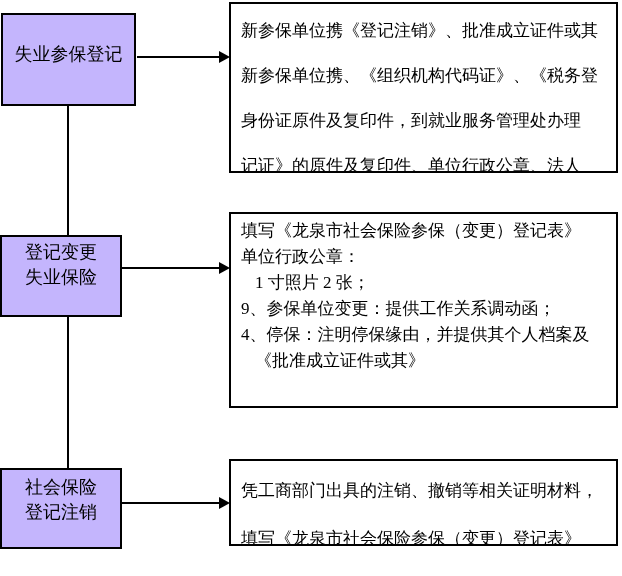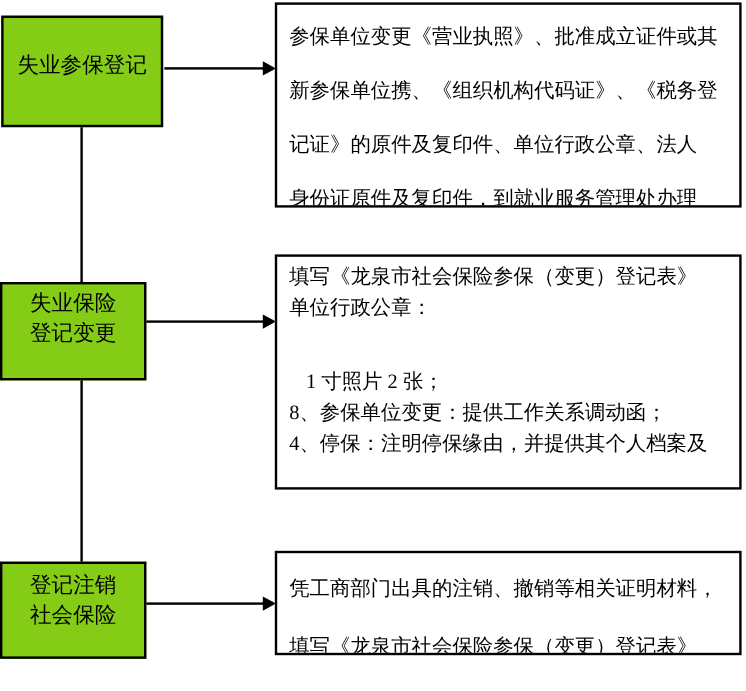--- a/index.html
+++ b/index.html
@@ -8,21 +8,21 @@
     width:622px;height:576px;
     background:#ffffff;
     font-family:"Liberation Serif","DejaVu Serif",serif;
     color:#000000;
     overflow:hidden;
   }
   
   .stepbox{
     position:absolute;
     border:2px solid #000;
-    background:#84cc16;
+    background:#c4b5fd;
     box-sizing:border-box;
     text-align:center;
     font-size:18px;
   }
   .stepbox .lbl-line{display:block;line-height:25px;}
   .box-step1{left:1px;top:13px;width:135px;height:93px;padding-top:26px;}
   .box-step1 .lbl-line{line-height:26px;}
   .box-step2{left:0px;top:235px;width:122px;height:82px;padding-top:3px;}
   .box-step3{left:0px;top:468px;width:122px;height:81px;padding-top:5px;}
 
@@ -57,71 +57,71 @@
     border:2px solid #000;
     background:#fff;
     box-sizing:border-box;
     overflow:hidden;
     font-size:17px;
   }
   .dbox1{top:2px;height:171px;padding:4px 6px 0 10px;}
   .dbox1 .dline{height:45px;line-height:45px;white-space:nowrap;}
   .dbox2{top:212px;height:196px;padding:4px 4px 0 10px;}
   .dbox2 .dline{height:26px;line-height:26px;white-space:nowrap;}
-  .dbox2 .indent{padding-left:14px;margin-top:35px;}
+  .dbox2 .indent{padding-left:14px;}
   .dbox3{top:459px;height:87px;padding:6px 6px 0 10px;}
   .dbox3 .dline{height:48px;line-height:48px;white-space:nowrap;}
 </style>
 </head>
 <body>
 
 <div class="canvas">
 
   <div class="stepbox box-step1">
     <span class="lbl-line">失业参保登记</span>
   </div>
 
   <div class="stepbox box-step2">
+    <span class="lbl-line">登记变更</span>
     <span class="lbl-line">失业保险</span>
-    <span class="lbl-line">登记变更</span>
   </div>
 
   <div class="stepbox box-step3">
+    <span class="lbl-line">社会保险</span>
     <span class="lbl-line">登记注销</span>
-    <span class="lbl-line">社会保险</span>
   </div>
 
   <div class="vline vline1"></div>
   <div class="vline vline2"></div>
 
   <div class="arrow arrow1">
     <div class="shaft"></div>
     <div class="head"></div>
   </div>
   <div class="arrow arrow2">
     <div class="shaft"></div>
     <div class="head"></div>
   </div>
   <div class="arrow arrow3">
     <div class="shaft"></div>
     <div class="head"></div>
   </div>
 
   <div class="detailbox dbox1">
-    <div class="dline">参保单位变更《营业执照》、批准成立证件或其</div>
+    <div class="dline">新参保单位携《登记注销》、批准成立证件或其</div>
     <div class="dline">新参保单位携、《组织机构代码证》、《税务登</div>
+    <div class="dline">身份证原件及复印件，到就业服务管理处办理</div>
     <div class="dline">记证》的原件及复印件、单位行政公章、法人</div>
-    <div class="dline">身份证原件及复印件，到就业服务管理处办理</div>
   </div>
 
   <div class="detailbox dbox2">
     <div class="dline">填写《龙泉市社会保险参保（变更）登记表》</div>
     <div class="dline">单位行政公章：</div>
     <div class="dline indent">1 寸照片 2 张；</div>
-    <div class="dline">8、参保单位变更：提供工作关系调动函；</div>
+    <div class="dline">9、参保单位变更：提供工作关系调动函；</div>
     <div class="dline">4、停保：注明停保缘由，并提供其个人档案及</div>
     <div class="dline indent">《批准成立证件或其》</div>
   </div>
 
   <div class="detailbox dbox3">
     <div class="dline">凭工商部门出具的注销、撤销等相关证明材料，</div>
     <div class="dline">填写《龙泉市社会保险参保（变更）登记表》</div>
   </div>
 
 </div>

